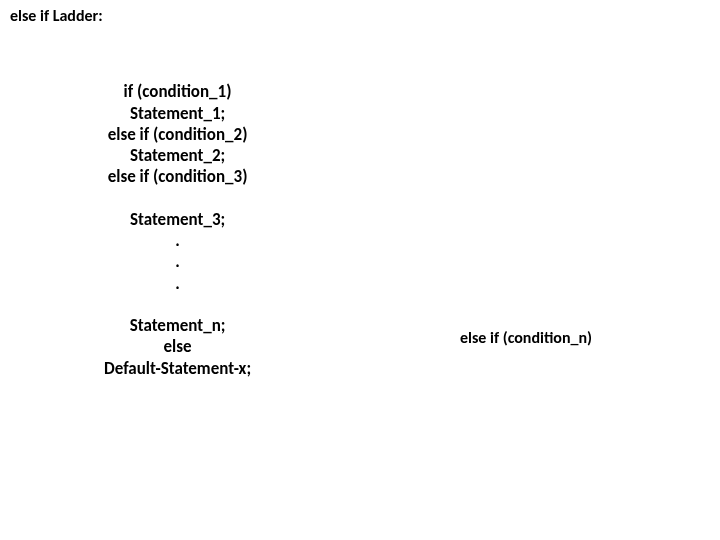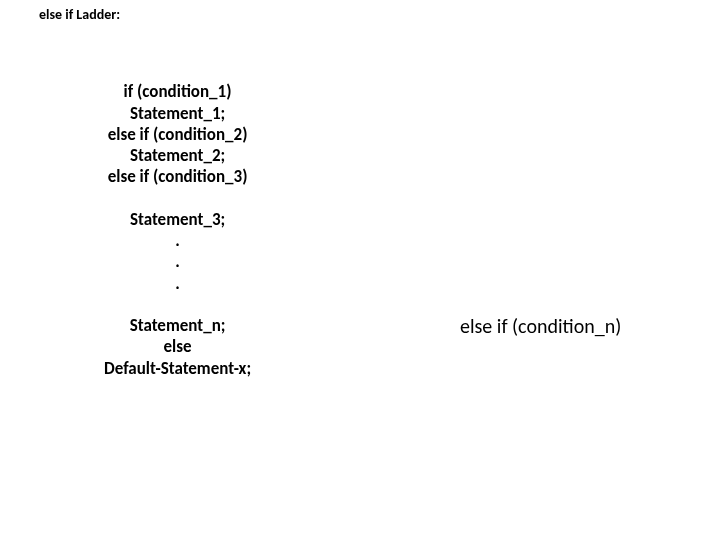--- a/index.html
+++ b/index.html
@@ -15,40 +15,39 @@
   .slide {
     position: relative;
     width: 720px;
     height: 540px;
     box-sizing: border-box;
   }
   .title {
     position: absolute;
     top: 6px;
     left: 10px;
-    font-size: 14px;
+    font-size: 16px;
     font-weight: 700;
-    margin-left: 29px;
   }
   .code-block {
     position: absolute;
     top: 60px;
     left: 104px;
     font-size: 17px;
     font-weight: 700;
     line-height: 1.25;
     white-space: pre;
     text-align: center;
   }
   .annot {
     position: absolute;
-    top: 314px;
+    top: 328px;
     left: 460px;
-    font-size: 20px;
-    font-weight: 400;
+    font-size: 16px;
+    font-weight: 700;
   }
 </style>
 </head>
 <body>
 
 <div class="slide">
 
   <div class="title">else if Ladder:</div>
 
   <div class="code-block">

